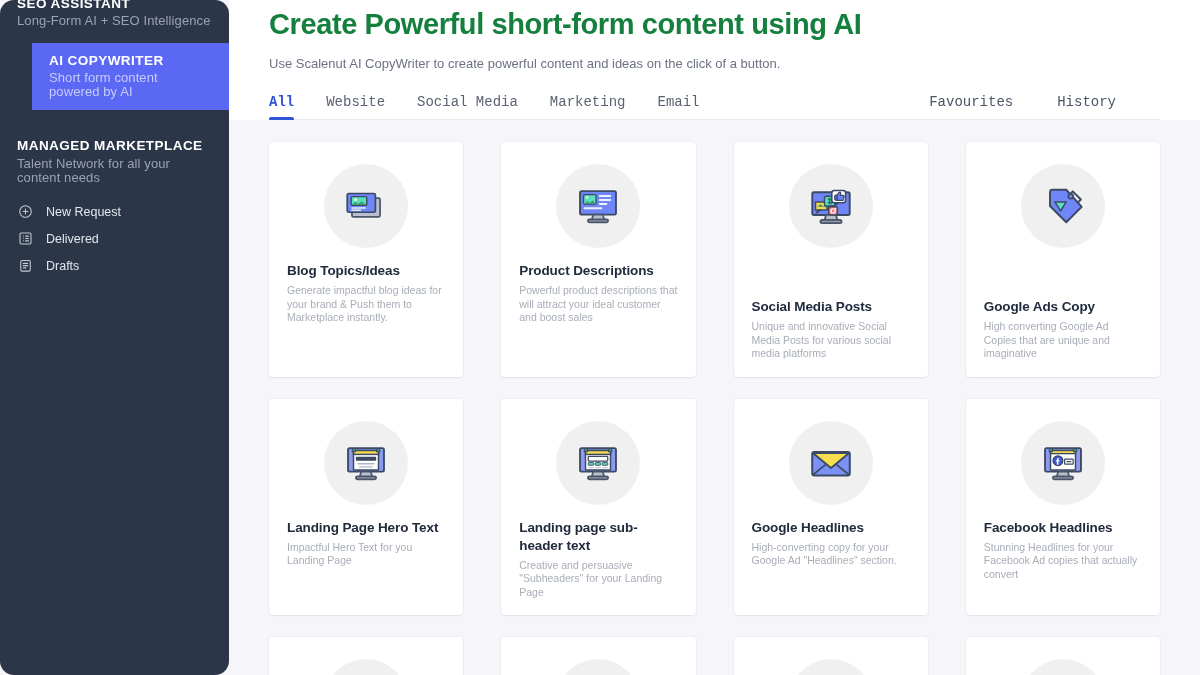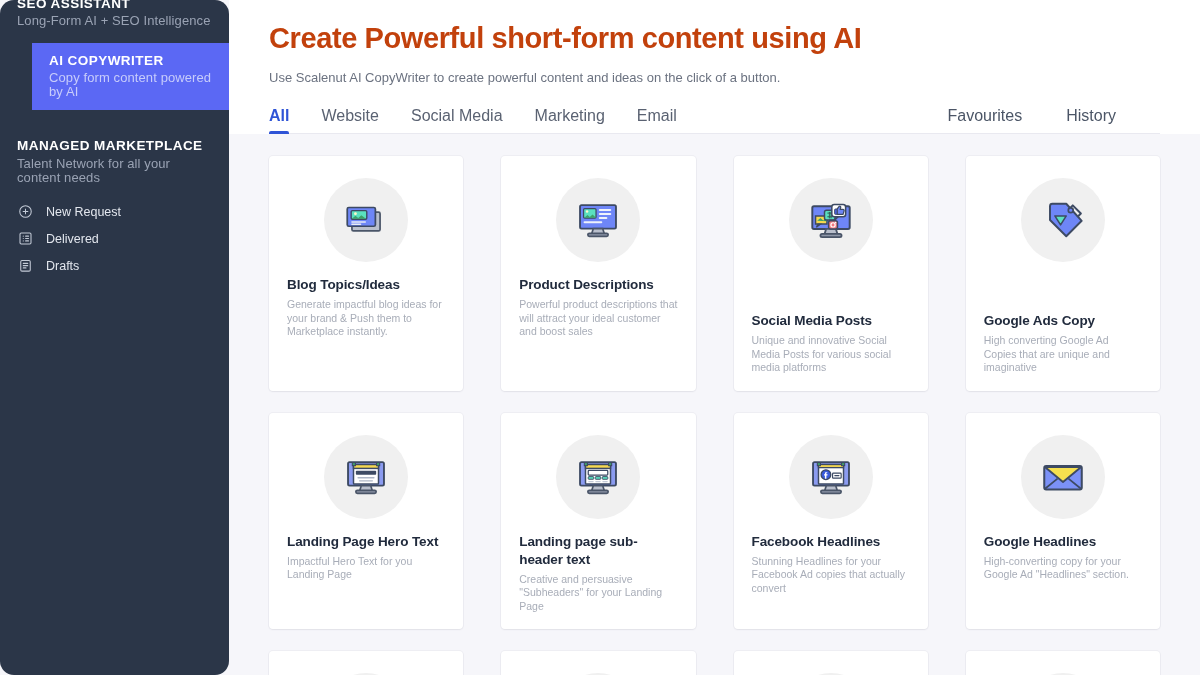--- a/index.html
+++ b/index.html
@@ -55,36 +55,36 @@
   .nav-ico svg { display: block; width: 15px; height: 15px; }
 
   
   .main {
     flex: 1; height: 675px; background: #f6f6fa;
     display: flex; flex-direction: column; overflow: hidden;
   }
   .head-wrap { background: #ffffff; padding: 0 0 0 0; }
   .head-inner { padding: 0 40px; }
   .page-title {
-    font-size: 29px; font-weight: 700; color: #c2410c;
-    letter-spacing: -.4px; padding-top: 19px; line-height: 38px;
+    font-size: 29px; font-weight: 700; color: #15803d;
+    letter-spacing: -.4px; padding-top: 5px; line-height: 38px;
   }
   .page-sub {
     font-size: 13px; color: #6b7280; line-height: 18px; margin-top: 12px;
     max-width: 760px;
   }
   .tabbar {
     display: flex; align-items: flex-end; justify-content: space-between;
     margin-top: 21px; border-bottom: 1px solid #e9e9f0;
     padding-right: 44px;
   }
   .tabs-left { display: flex; gap: 0; }
   .tab {
-    font-size: 16px; color: #5a6272; padding: 0 0 9px 0;
-    margin-right: 32px; cursor: pointer; position: relative; line-height: 16px;
+    font-size: 14px; color: #5a6272; padding: 0 0 9px 0;
+    margin-right: 32px; cursor: pointer; position: relative; line-height: 16px; font-family: Liberation Mono, monospace;
   }
   .tab.active { color: #2f54d6; font-weight: 700; }
   .tab.active::after {
     content: ""; position: absolute; left: 0; right: 0; bottom: -1px;
     height: 3px; background: #2f54d6; border-radius: 2px 2px 0 0;
   }
   .tabs-right { display: flex; gap: 0; }
   .tabs-right .tab { margin-right: 0; margin-left: 44px; color: #4b5566; }
 
   .grid-scroll { flex: 1; overflow: hidden; padding: 0 40px; }
@@ -123,21 +123,21 @@
 
   <aside class="sidebar">
 
     <div class="side-section seo-block">
       <div class="side-head-title">SEO ASSISTANT</div>
       <div class="side-head-sub">Long-Form AI + SEO Intelligence</div>
     </div>
 
     <div class="active-block">
       <div class="side-head-title">AI COPYWRITER</div>
-      <div class="side-head-sub">Copy form content powered by AI</div>
+      <div class="side-head-sub">Short form content powered by AI</div>
     </div>
 
     <div class="side-section mm-block">
       <div class="side-head-title">MANAGED MARKETPLACE</div>
       <div class="side-head-sub">Talent Network for all your content needs</div>
     </div>
 
     <nav class="nav-list">
 
       <div class="nav-item">
@@ -323,50 +323,50 @@
           </div>
           <div class="card-body">
             <div class="card-title">Landing page sub-header text</div>
             <div class="card-desc">Creative and persuasive "Subheaders" for your Landing Page</div>
           </div>
         </div>
 
         <div class="card">
           <div class="icon-circle">
             <svg width="50" height="50" viewBox="0 0 64 64">
+              <rect x="8" y="18" width="48" height="30" rx="2.5" fill="#7b91f7" stroke="#3d4a63" stroke-width="2.6"></rect>
+              <path d="M8.8 19.2h46.4L32 38.5z" fill="#f6e04f" stroke="#3d4a63" stroke-width="2.4" stroke-linejoin="round"></path>
+              <path d="M9 47l16-13M55 47L39 34" stroke="#3d4a63" stroke-width="2.2"></path>
+            </svg>
+          </div>
+          <div class="card-body">
+            <div class="card-title">Google Headlines</div>
+            <div class="card-desc">High-converting copy for your Google Ad "Headlines" section.</div>
+          </div>
+        </div>
+
+        <div class="card">
+          <div class="icon-circle">
+            <svg width="50" height="50" viewBox="0 0 64 64">
               <rect x="9" y="13" width="46" height="30" rx="2" fill="#8b9bf0" stroke="#3d4a63" stroke-width="2.4"></rect>
               <rect x="16" y="16" width="32" height="25" rx="1" fill="#ffffff" stroke="#3d4a63" stroke-width="1.9"></rect>
               <rect x="16" y="16" width="32" height="4" fill="#f6d94f" stroke="#3d4a63" stroke-width="1.7"></rect>
               <rect x="14.5" y="13.5" width="4" height="4" fill="#3fa06a" stroke="#3d4a63" stroke-width="1.4"></rect>
               <rect x="45.5" y="13.5" width="4" height="4" fill="#3fa06a" stroke="#3d4a63" stroke-width="1.4"></rect>
               <circle cx="25.5" cy="29" r="6.2" fill="#3a5bdc" stroke="#3d4a63" stroke-width="1.7"></circle>
               <path d="M26.8 25.8h-1.2c-.9 0-1.4.6-1.4 1.5v1.1h-1.1v1.7h1.1v4.1h1.9v-4.1h1.3l.2-1.7h-1.5v-.9c0-.3.1-.5.5-.5h1.1z" fill="#ffffff"></path>
               <rect x="34" y="27" width="11" height="6.5" rx="1" fill="#ffffff" stroke="#3d4a63" stroke-width="1.5"></rect>
               <rect x="36.2" y="29.5" width="6.6" height="1.6" rx=".6" fill="#3d4a63"></rect>
               <path d="M26 43h12l2.5 8h-17z" fill="#b9bfcc" stroke="#4a5568" stroke-width="2.2"></path>
               <rect x="19" y="49" width="26" height="4" rx="2" fill="#8f97a8" stroke="#4a5568" stroke-width="2.2"></rect>
             </svg>
           </div>
           <div class="card-body">
             <div class="card-title">Facebook Headlines</div>
             <div class="card-desc">Stunning Headlines for your Facebook Ad copies that actually convert</div>
-          </div>
-        </div>
-
-        <div class="card">
-          <div class="icon-circle">
-            <svg width="50" height="50" viewBox="0 0 64 64">
-              <rect x="8" y="18" width="48" height="30" rx="2.5" fill="#7b91f7" stroke="#3d4a63" stroke-width="2.6"></rect>
-              <path d="M8.8 19.2h46.4L32 38.5z" fill="#f6e04f" stroke="#3d4a63" stroke-width="2.4" stroke-linejoin="round"></path>
-              <path d="M9 47l16-13M55 47L39 34" stroke="#3d4a63" stroke-width="2.2"></path>
-            </svg>
-          </div>
-          <div class="card-body">
-            <div class="card-title">Google Headlines</div>
-            <div class="card-desc">High-converting copy for your Google Ad "Headlines" section.</div>
           </div>
         </div>
 
         <div class="card">
           <div class="icon-circle">
             <svg width="50" height="50" viewBox="0 0 64 64">
               <rect x="9" y="13" width="46" height="30" rx="2" fill="#8b9bf0" stroke="#3d4a63" stroke-width="2.4"></rect>
               <rect x="16" y="16" width="32" height="25" rx="1" fill="#ffffff" stroke="#3d4a63" stroke-width="1.9"></rect>
               <rect x="16" y="16" width="32" height="5" fill="#f6d94f" stroke="#3d4a63" stroke-width="1.9"></rect>
               <rect x="14.5" y="13.5" width="4" height="4" fill="#3fa06a" stroke="#3d4a63" stroke-width="1.4"></rect>

